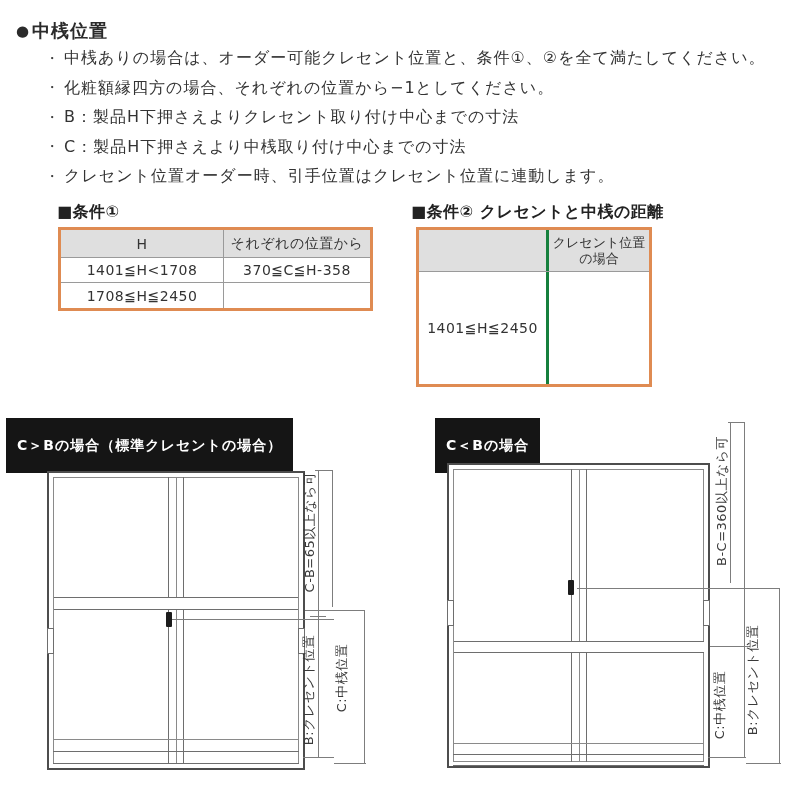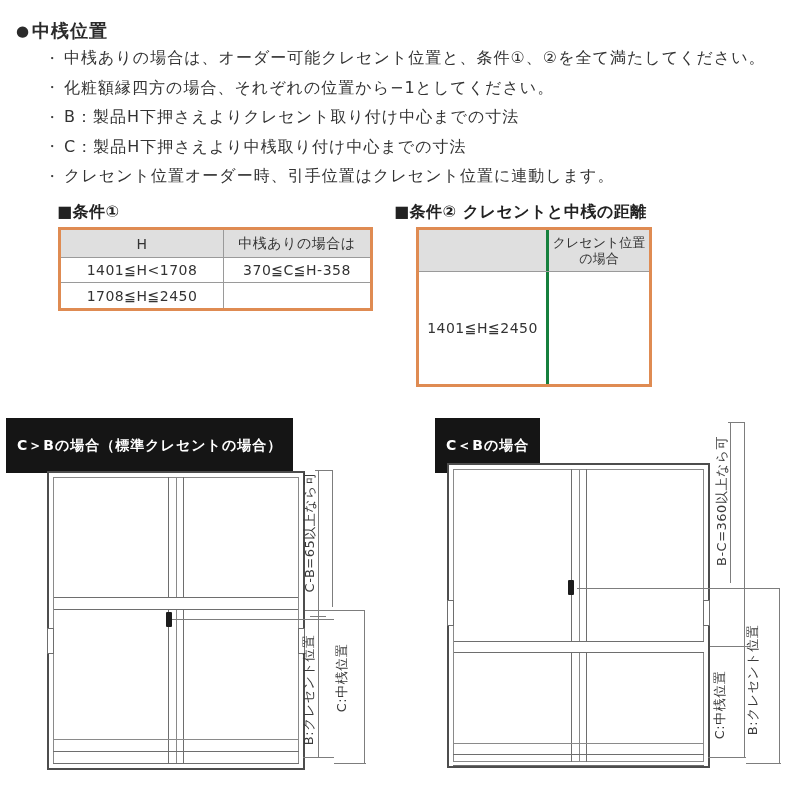--- a/index.html
+++ b/index.html
@@ -78,26 +78,26 @@
       <span class="bm">・</span>
       <span>C：製品H下押さえより中桟取り付け中心までの寸法</span>
     </div>
     <div class="bullet-line">
       <span class="bm">・</span>
       <span>クレセント位置オーダー時、引手位置はクレセント位置に連動します。</span>
     </div>
   </div>
 
   <div class="cond-head" style="left:57px;top:202px;">■条件①</div>
-  <div class="cond-head" style="left:394px;top:202px;">■条件② クレセントと中桟の距離</div>
+  <div class="cond-head" style="left:411px;top:202px;">■条件② クレセントと中桟の距離</div>
 
   <div class="otable tbl1">
     <div class="hrow">
       <div class="tcell c1">H</div>
-      <div class="tcell c2">中桟ありの場合は</div>
+      <div class="tcell c2">それぞれの位置から</div>
     </div>
     <div class="drow mid">
       <div class="tcell c1">1401≦H&lt;1708</div>
       <div class="tcell c2">370≦C≦H-358</div>
     </div>
     <div class="drow">
       <div class="tcell c1">1708≦H≦2450</div>
     </div>
   </div>
 

